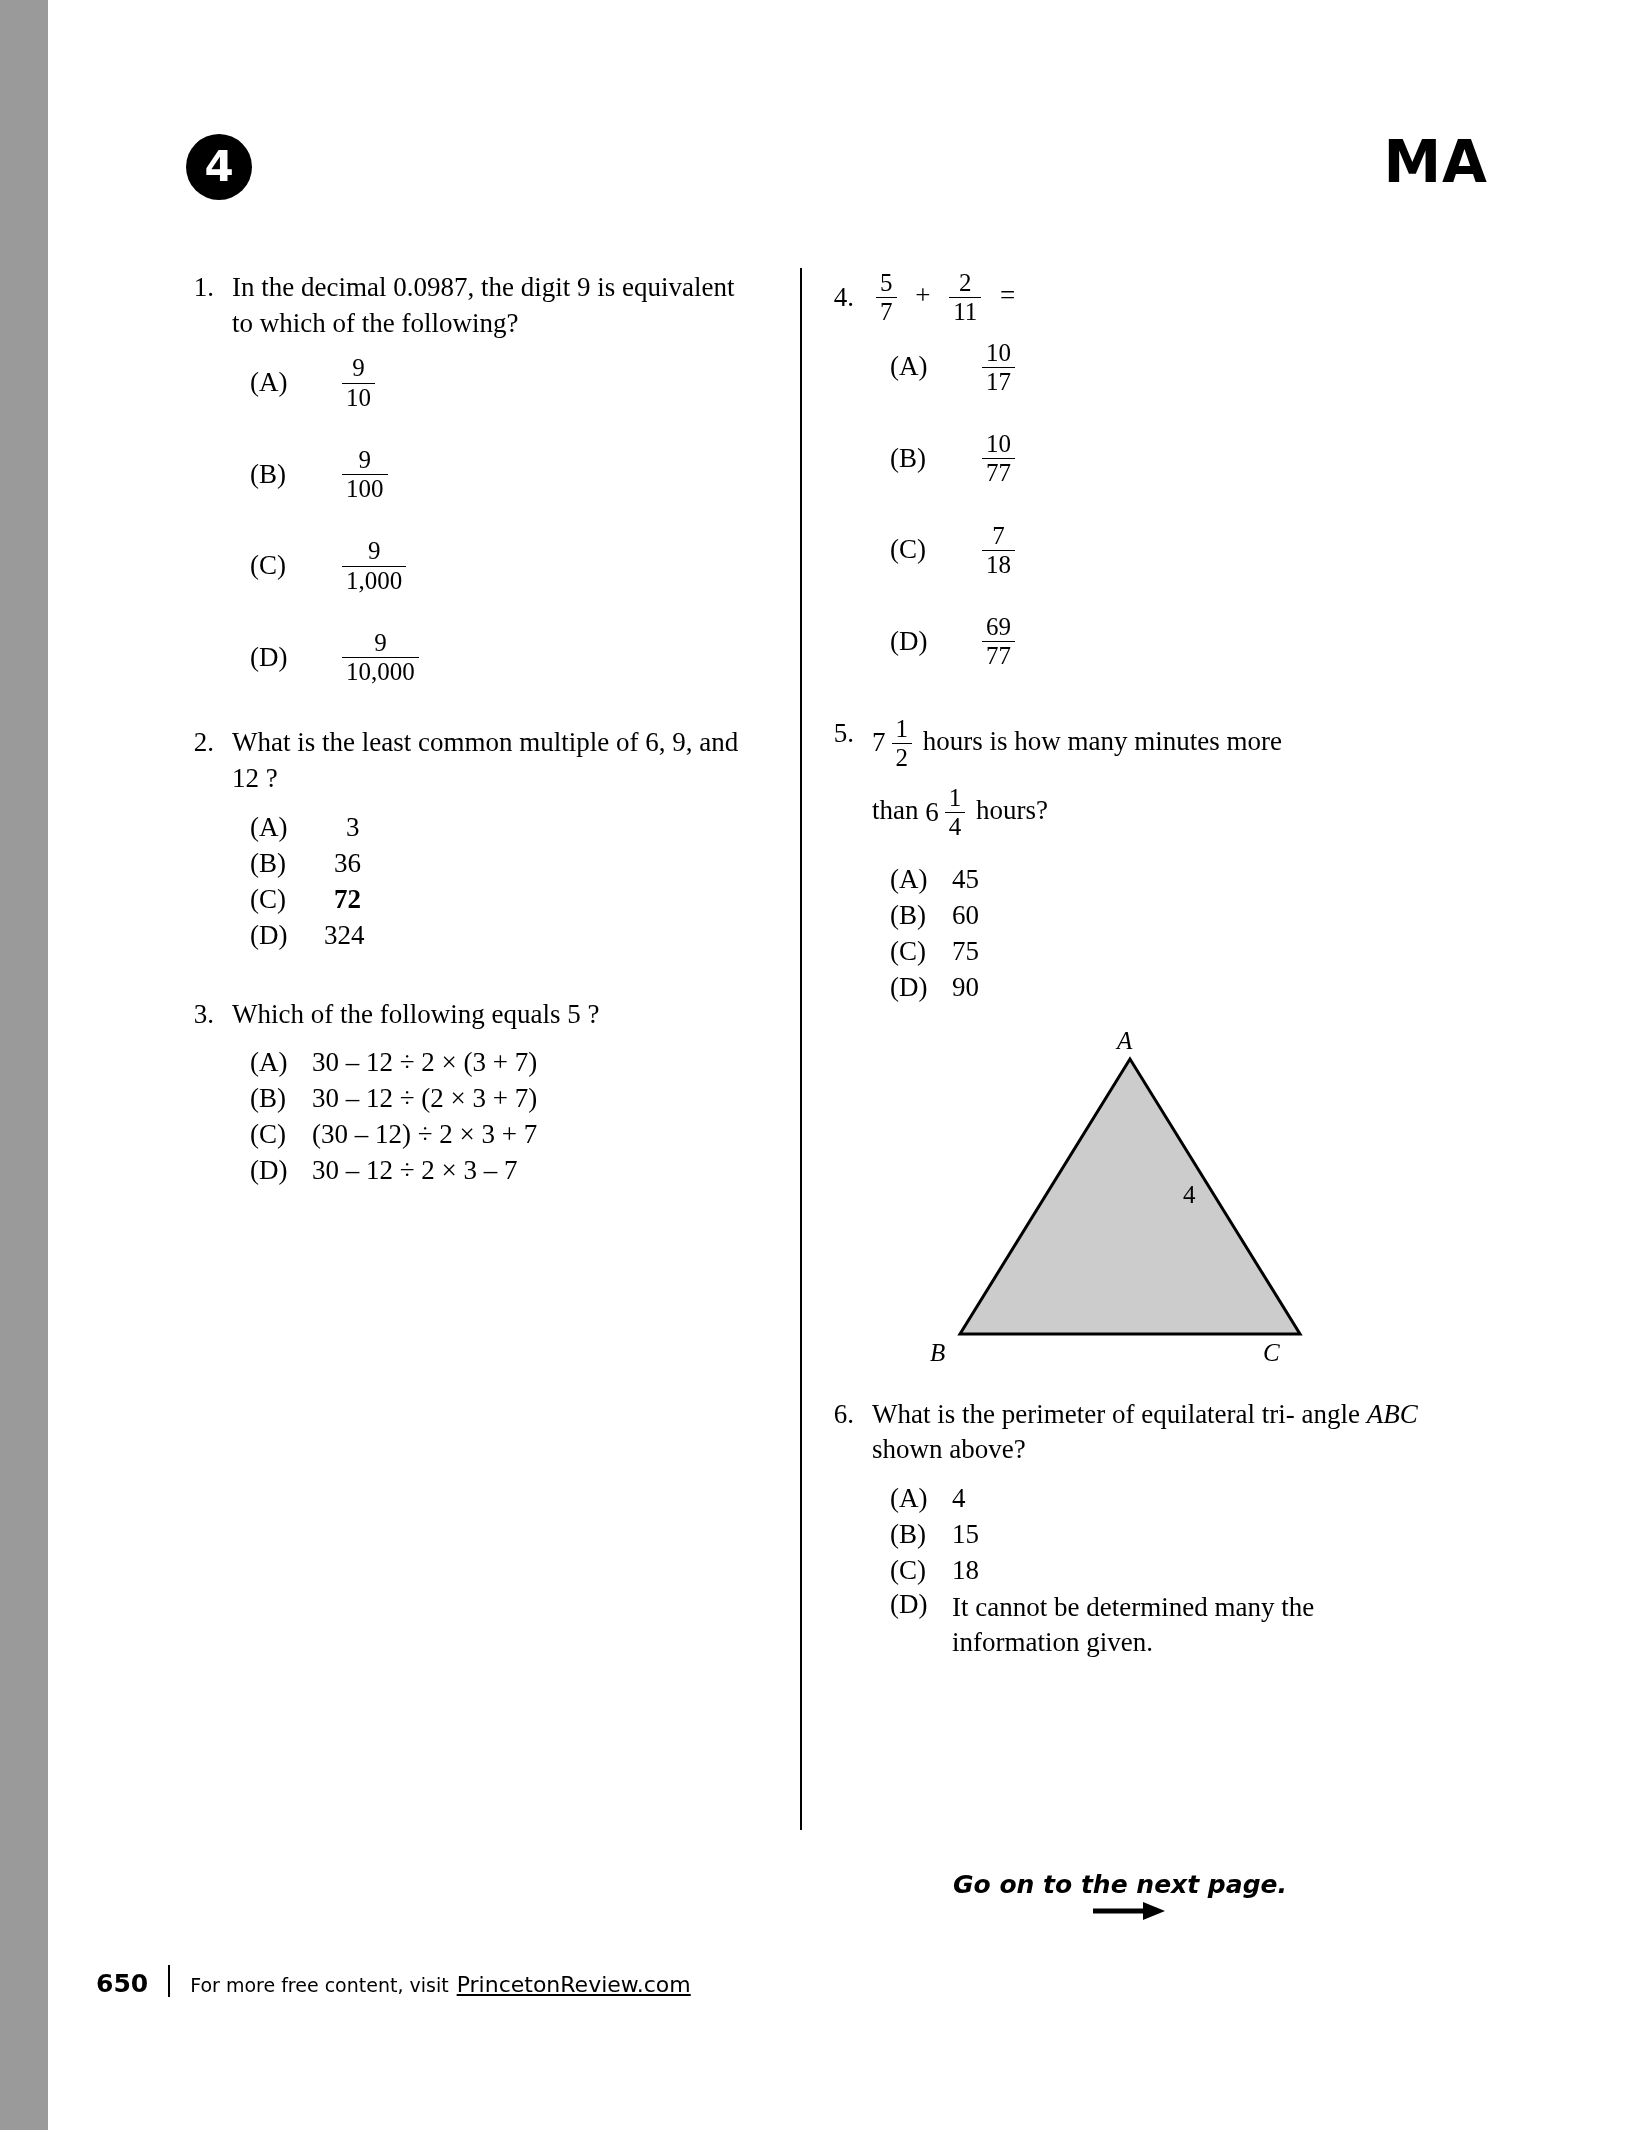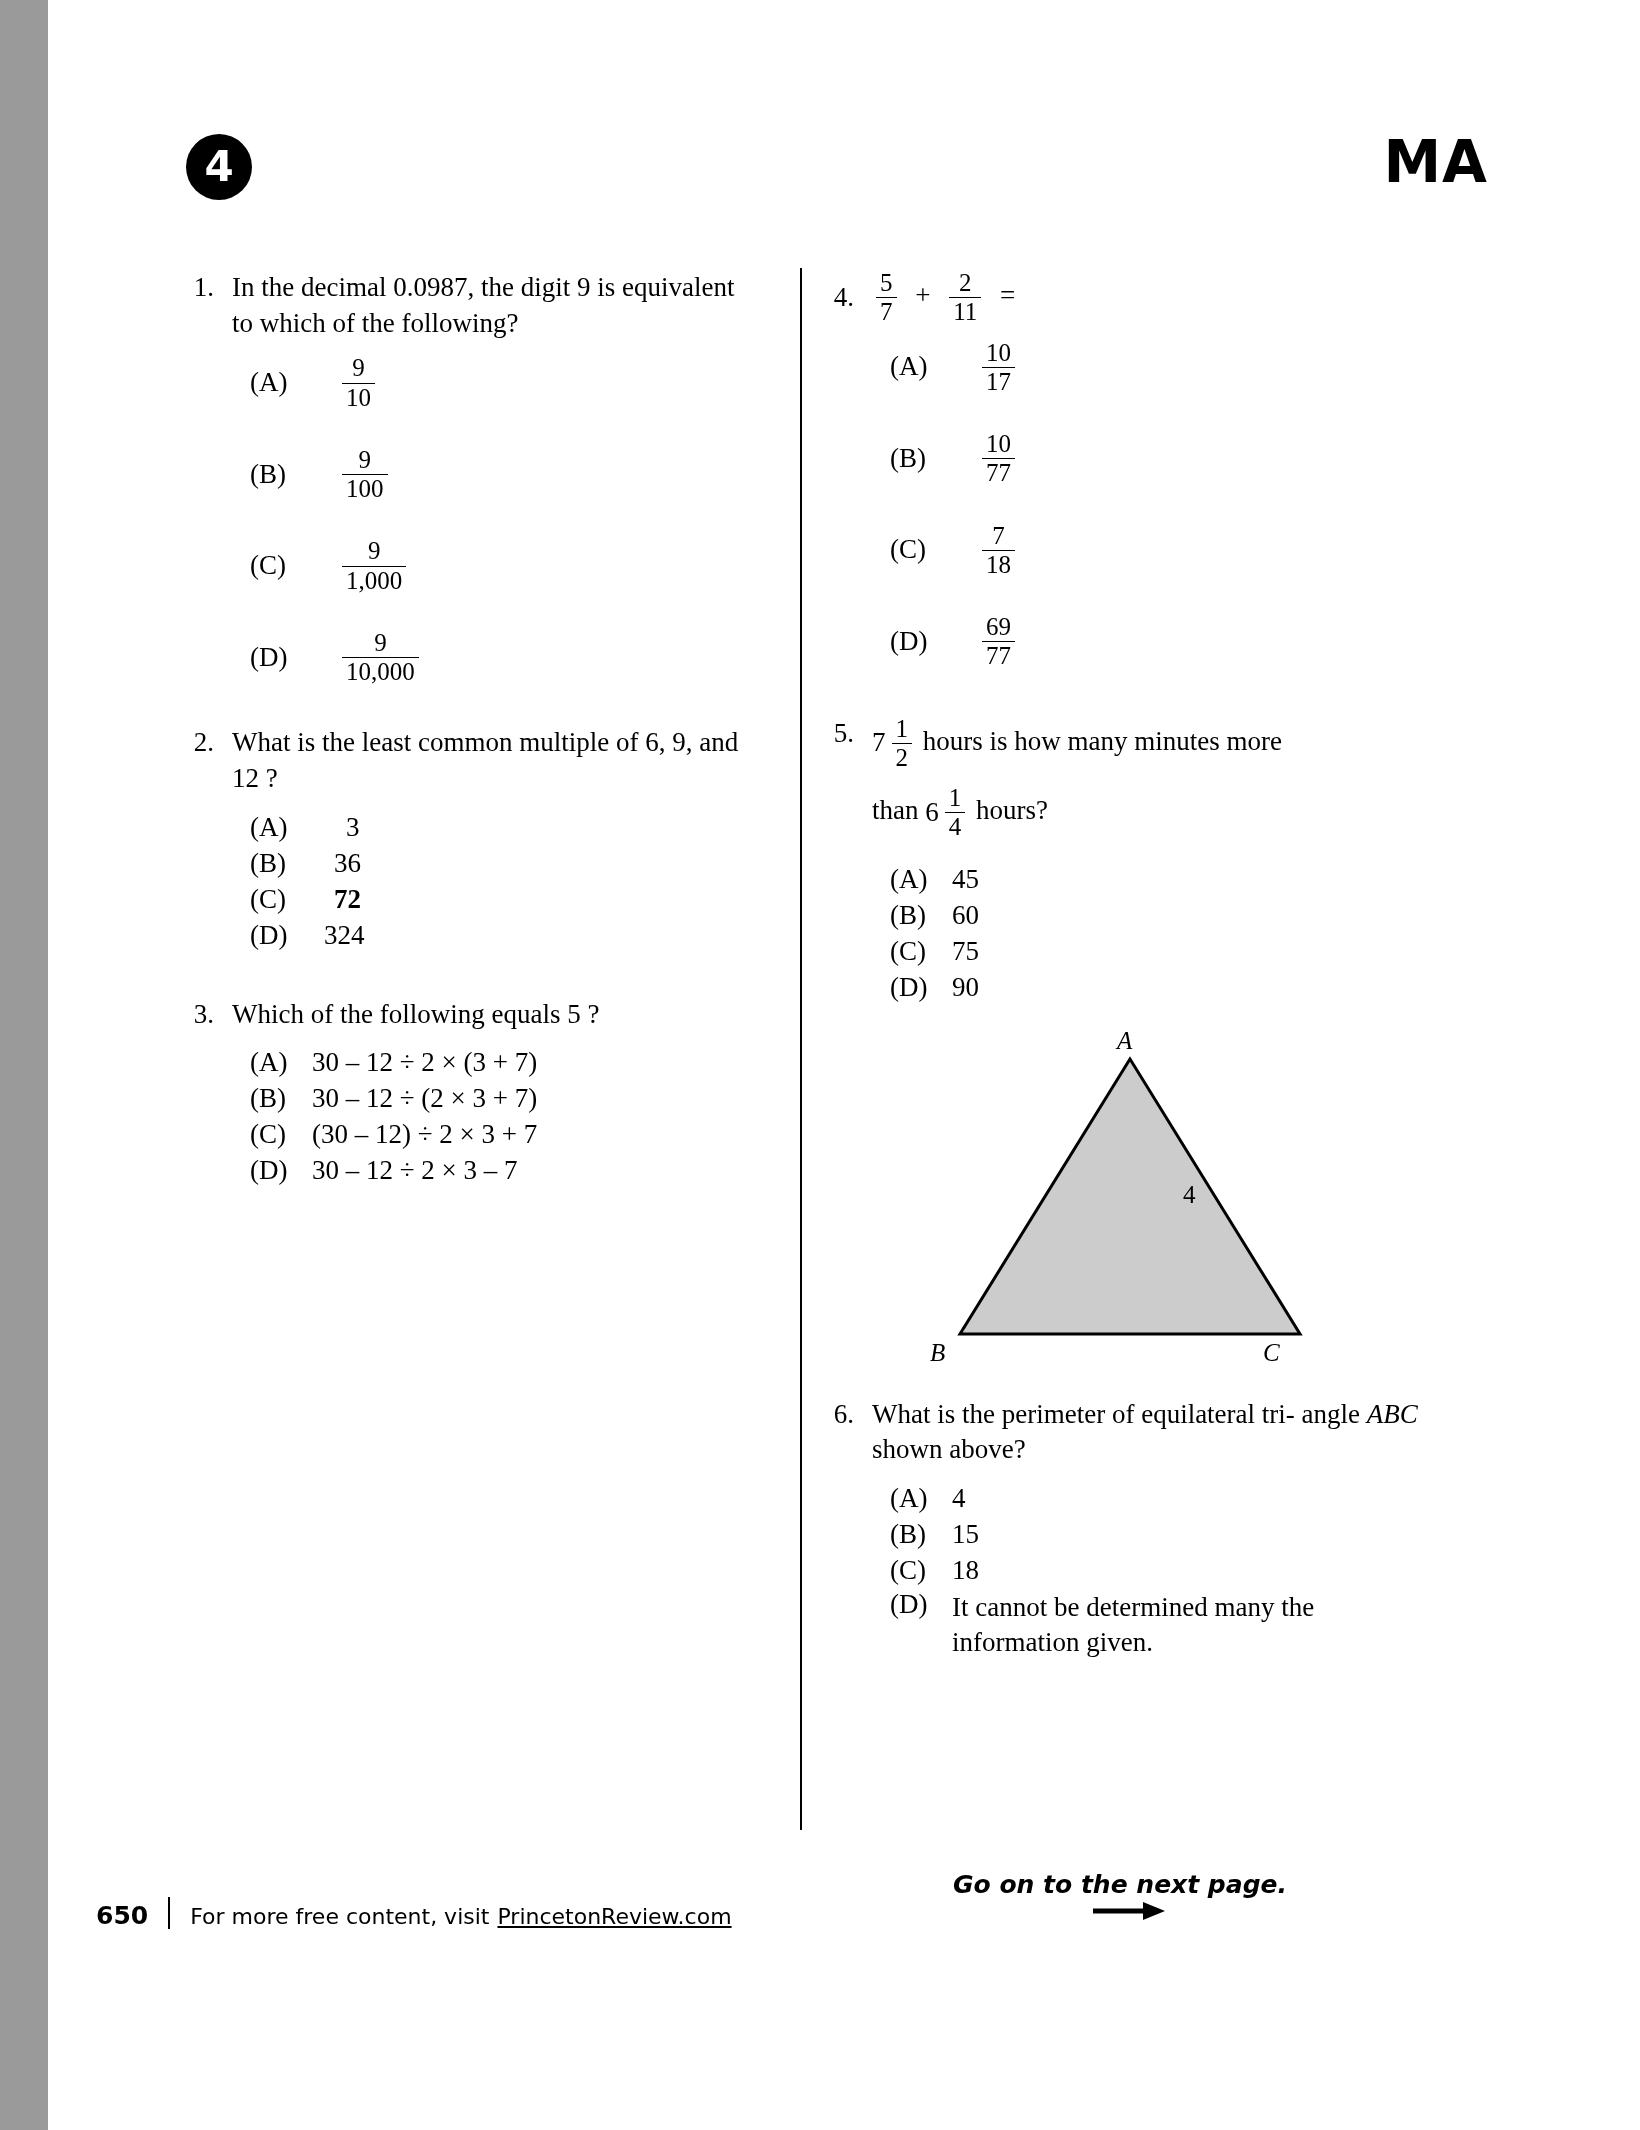--- a/index.html
+++ b/index.html
@@ -176,40 +176,40 @@
   }
   .goon .arrow {
     margin-left: 18px;
     display: inline-block;
   }
 
   
   .footer {
     position: absolute;
     left: 96px;
-    top: 1892px;
+    top: 1960px;
     display: flex;
     align-items: baseline;
     font-family: "DejaVu Sans", sans-serif;
   }
   .footer .pagenum {
     font-weight: bold;
     font-size: 25px;
     margin-right: 20px;
   }
   .footer .divider {
     width: 2px;
     height: 32px;
     background: #000;
     margin-right: 20px;
     position: relative;
     top: 5px;
   }
   .footer .ftext {
-    font-size: 22px;
+    font-size: 19px;
   }
   .footer .flink {
     font-size: 22px;
     text-decoration: underline;
   }
 </style>
 </head>
 <body>
 
 <div id="page">

